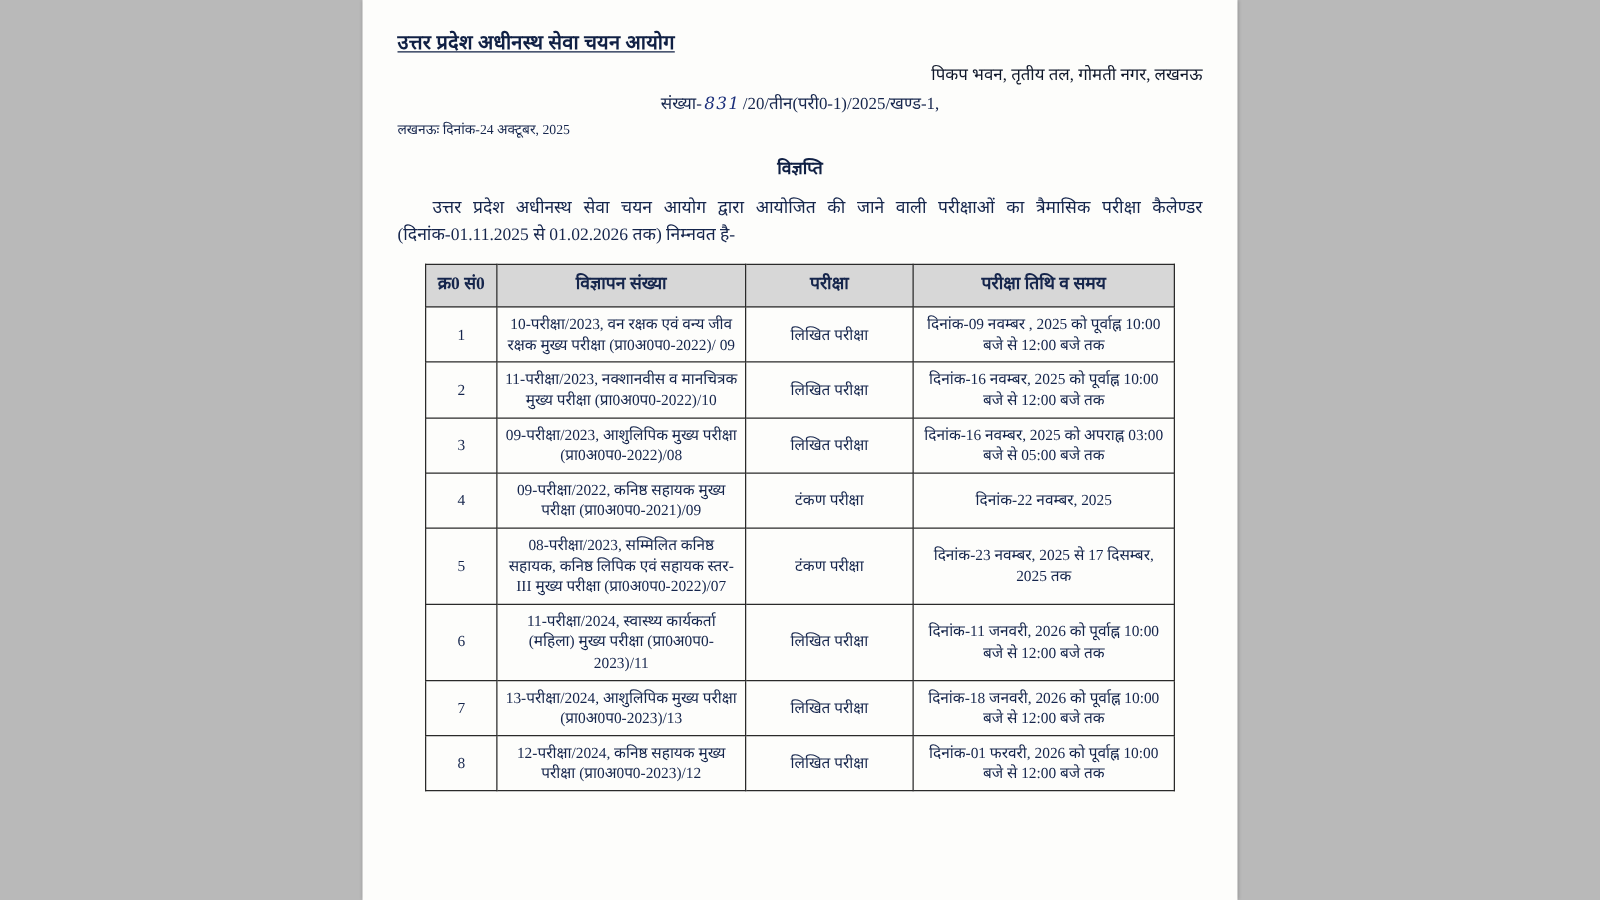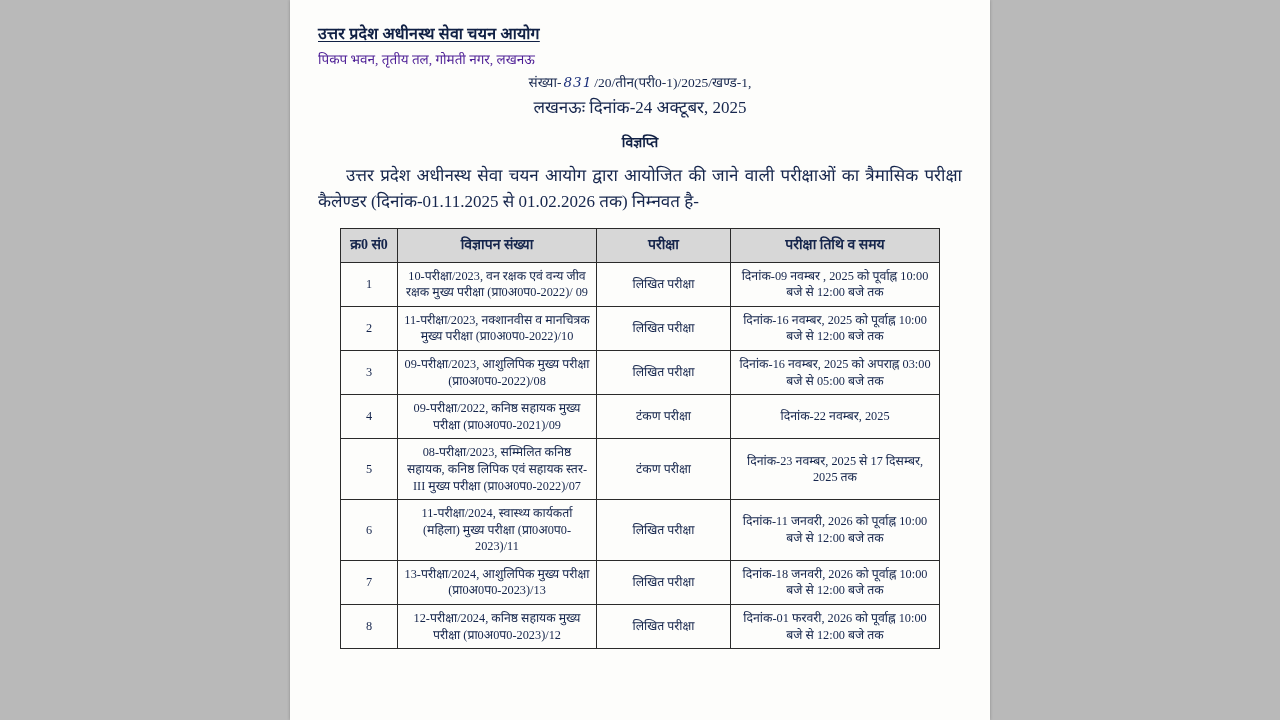--- a/index.html
+++ b/index.html
@@ -34,54 +34,54 @@
   .org-title {
     text-align: left;
     font-weight: bold;
     font-size: 16px;
     letter-spacing: .2px;
     color: #102044;
     text-decoration: underline;
     text-underline-offset: 2px;
   }
   .org-addr {
-    text-align: left;
+    text-align: right;
     font-size: 13.5px;
     margin-top: 6px;
-    color: #4c1d95;
+    color: #0f172a;
   }
   .ref-line {
     text-align: center;
     font-size: 13.5px;
     margin-top: 5px;
     color: #16264d;
   }
   .ref-line .hand {
     font-family: "DejaVu Serif", serif;
     font-style: italic;
     color: #1b2f7a;
     letter-spacing: 1px;
     padding: 0 2px;
   }
   .place-line {
-    text-align: center;
-    font-size: 17px;
+    text-align: left;
+    font-size: 11px;
     margin-top: 4px;
     color: #16264d;
   }
   .notice-head {
     text-align: center;
     font-size: 14px;
     font-weight: bold;
     margin-top: 14px;
     color: #102044;
     text-underline-offset: 3px;
   }
   .para {
-    font-size: 17px;
+    font-size: 14px;
     line-height: 1.55;
     margin-top: 12px;
     color: #15254c;
     text-align: justify;
     text-indent: 28px;
   }
   table.cal {
     margin: 12px auto 0 auto;
     border-collapse: collapse;
     width: 585px;

